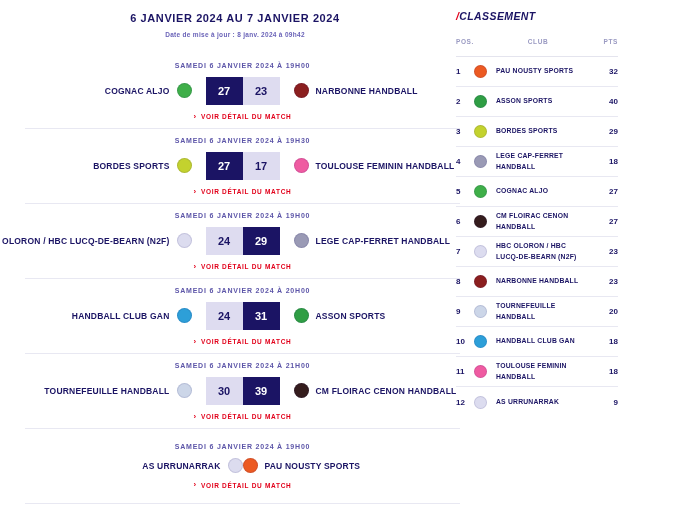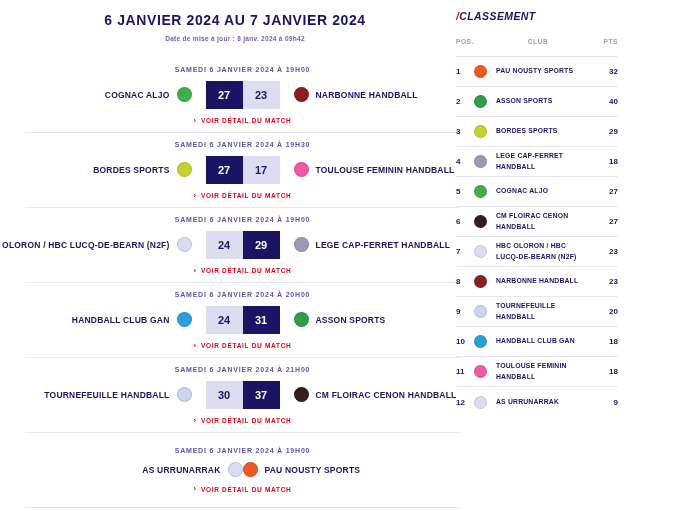--- a/index.html
+++ b/index.html
@@ -2,21 +2,21 @@
 <html><head>
 <meta charset="utf-8">
 <style>
   * { margin: 0; padding: 0; box-sizing: border-box; }
   html, body { width: 687px; height: 511px; background: #ffffff; overflow: hidden; }
   body { font-family: "Liberation Sans", sans-serif; color: #1b1464; position: relative; }
 
   
   .results { position: absolute; left: 0; top: 0; width: 470px; }
   .results-header { text-align: center; padding-top: 12px; }
-  .page-title { font-size: 14px; font-weight: bold; letter-spacing: 0.6px; color: #1b1464; }
+  .page-title { font-size: 11px; font-weight: bold; letter-spacing: 0.6px; color: #1b1464; }
   .page-updated { font-size: 6.5px; font-weight: bold; color: #6a63b8; margin-top: 7px; letter-spacing: 0.3px; }
 
   .match-card {
     height: 75px; margin: 0 10px 0 25px;
     border-bottom: 1px solid #e8e8f2;
     display: flex; flex-direction: column; align-items: stretch; justify-content: center;
   }
   .match-card:first-of-type { margin-top: 16px; }
   .match-date {
     text-align: center; font-size: 7px; font-weight: bold;
@@ -170,21 +170,21 @@
 
   <section class="match-card">
     <div class="match-date">SAMEDI 6 JANVIER 2024 À 21H00</div>
     <div class="match-row">
       <div class="team home">
         <span class="team-name">TOURNEFEUILLE HANDBALL</span>
         <span class="logo" style="background: rgb(204, 214, 232);"></span>
       </div>
       <div class="scorebox">
         <span class="cell cell-home lose">30</span>
-        <span class="cell cell-away win">37</span>
+        <span class="cell cell-away win">39</span>
       </div>
       <div class="team away">
         <span class="logo" style="background: rgb(53, 29, 29);"></span>
         <span class="team-name">CM FLOIRAC CENON HANDBALL</span>
       </div>
     </div>
     <a class="match-link">
       <span class="chev">›</span>
       <span>VOIR DÉTAIL DU MATCH</span>
     </a>

